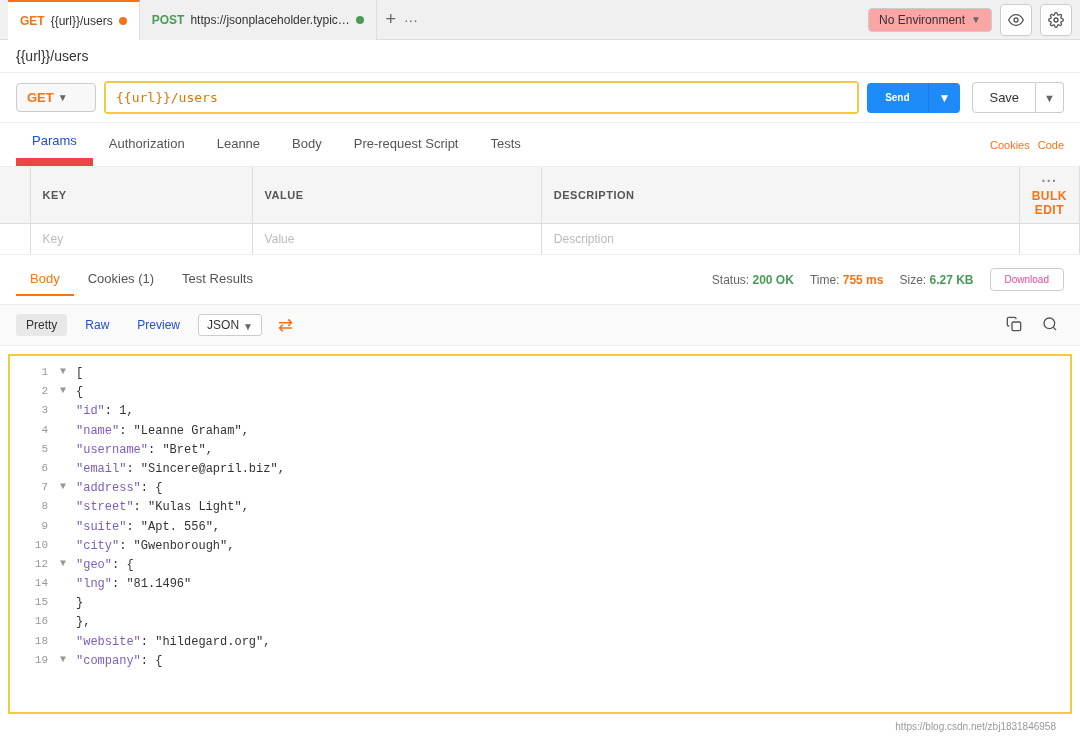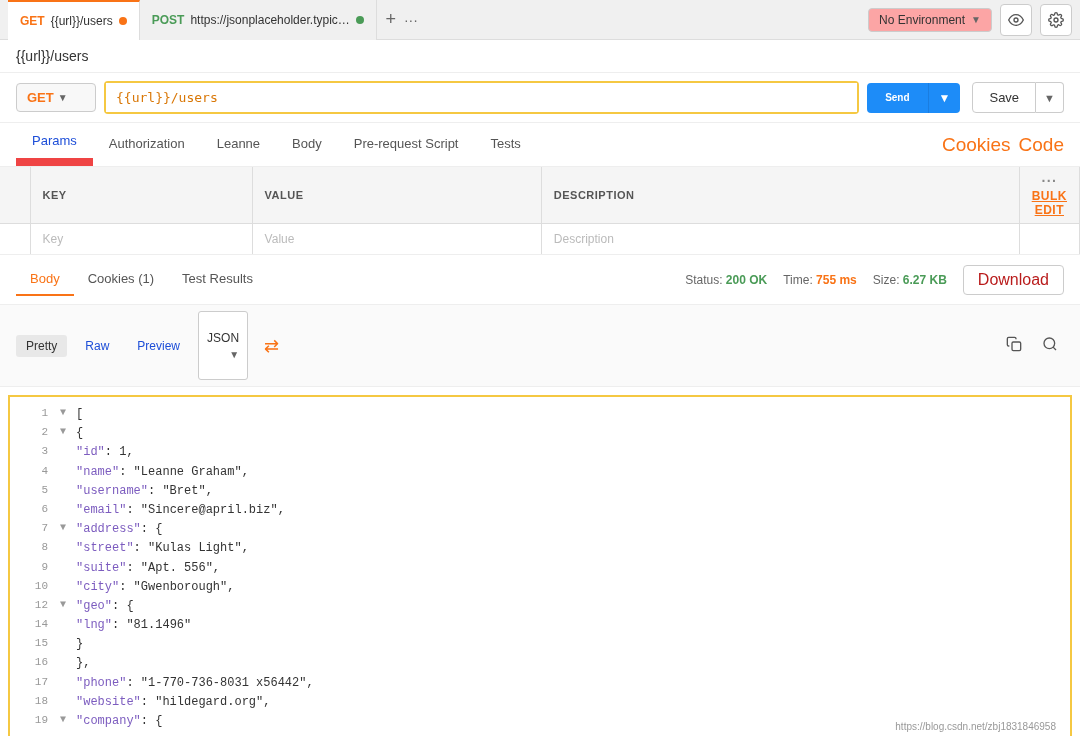--- a/index.html
+++ b/index.html
@@ -188,21 +188,21 @@
     .req-tab.active {
       color: #1d4ed8;
       border-bottom: 8px solid #ef4444;
     }
     .req-tab-right {
       margin-left: auto;
       display: flex;
       gap: 8px;
     }
     .req-tab-link {
-      font-size: 19px;
+      font-size: 11px;
       color: #f97316;
       cursor: pointer;
     }
 
     
     .params-table {
       width: 100%;
       border-collapse: collapse;
       font-size: 12px;
     }
@@ -225,21 +225,20 @@
       color: #aaa;
     }
     .params-table .actions-col {
       width: 60px;
       text-align: center;
     }
     .params-table .bulk-edit {
       color: #f97316;
       cursor: pointer;
       font-size: 12px;
-      text-decoration: underline;
     }
     .params-table .dots { color: #888; font-size: 14px; }
     .checkbox-col { width: 30px; }
 
     
     .response-header {
       display: flex;
       align-items: center;
       padding: 8px 16px;
       border-bottom: 1px solid #eee;
@@ -263,23 +262,23 @@
       gap: 16px;
       font-size: 12px;
     }
     .status-ok { color: #4a9b57; font-weight: 600; }
     .status-label { color: #666; }
     .download-btn {
       border: 1px solid #ccc;
       border-radius: 4px;
       padding: 5px 14px;
       background: #fff;
-      font-size: 16px;
-      cursor: pointer;
-      color: #b91c1c;
+      font-size: 10px;
+      cursor: pointer;
+      color: #ec4899;
     }
 
     
     .format-bar {
       display: flex;
       align-items: center;
       padding: 6px 16px;
       border-bottom: 1px solid #eee;
       gap: 8px;
       background: #fafafa;
@@ -294,25 +293,24 @@
     .fmt-tab.active {
       background: #e8e8e8;
       color: #333;
     }
     .fmt-select {
       display: flex;
       align-items: flex-end;
       gap: 4px;
       border: 1px solid #ccc;
       border-radius: 3px;
-      padding: 19px 8px;
-      background: #fff;
-      font-size: 12px;
-      cursor: pointer;
-      flex-direction: column;
+      padding: 3px 8px;
+      background: #fff;
+      font-size: 12px;
+      cursor: pointer;
     }
     .fmt-icon {
       font-size: 18px;
       color: #f97316;
       margin-left: 8px;
     }
     .fmt-tools {
       margin-left: auto;
       display: flex;
       gap: 8px;
@@ -611,25 +609,20 @@
       <span class="line-num">15</span>
       <span class="line-expand"></span>
       <span class="code-content">            }</span>
     </div>
     <div class="code-line">
       <span class="line-num">16</span>
       <span class="line-expand"></span>
       <span class="code-content">        },</span>
     </div>
     <div class="code-line">
-      <span class="line-num">17</span>
-      <span class="line-expand"></span>
-      <span class="code-content">        <span class="c-key">"phone"</span>: "1-770-736-8031 x56442",</span>
-    </div>
-    <div class="code-line">
       <span class="line-num">18</span>
       <span class="line-expand"></span>
       <span class="code-content">        <span class="c-key">"website"</span>: "hildegard.org",</span>
     </div>
     <div class="code-line">
       <span class="line-num">19</span>
       <span class="line-expand">▼</span>
       <span class="code-content">        <span class="c-key">"company"</span>: {</span>
     </div>
   </div>

